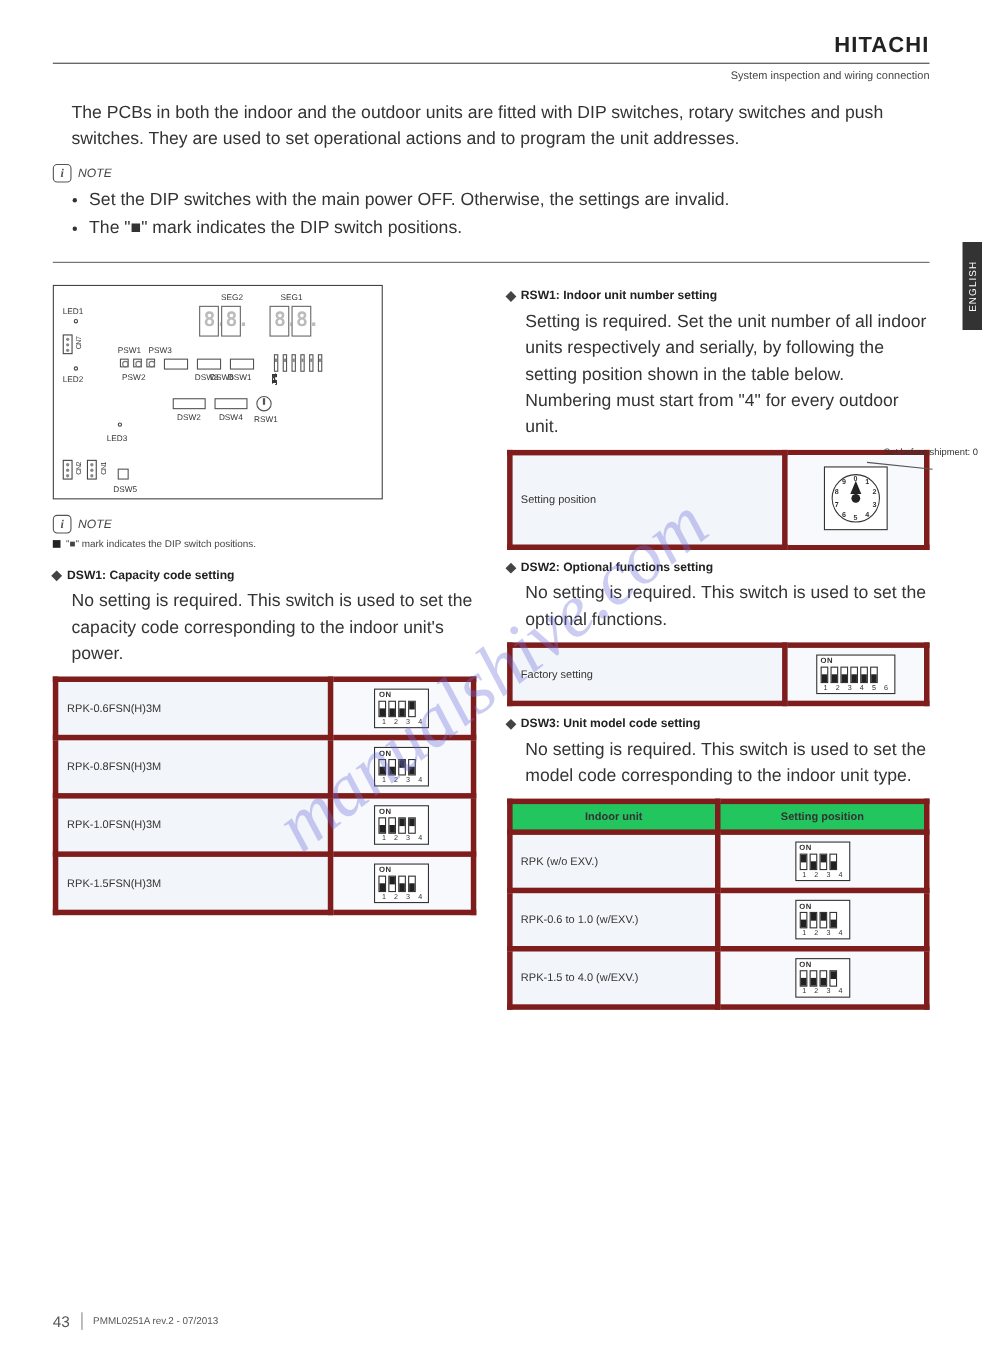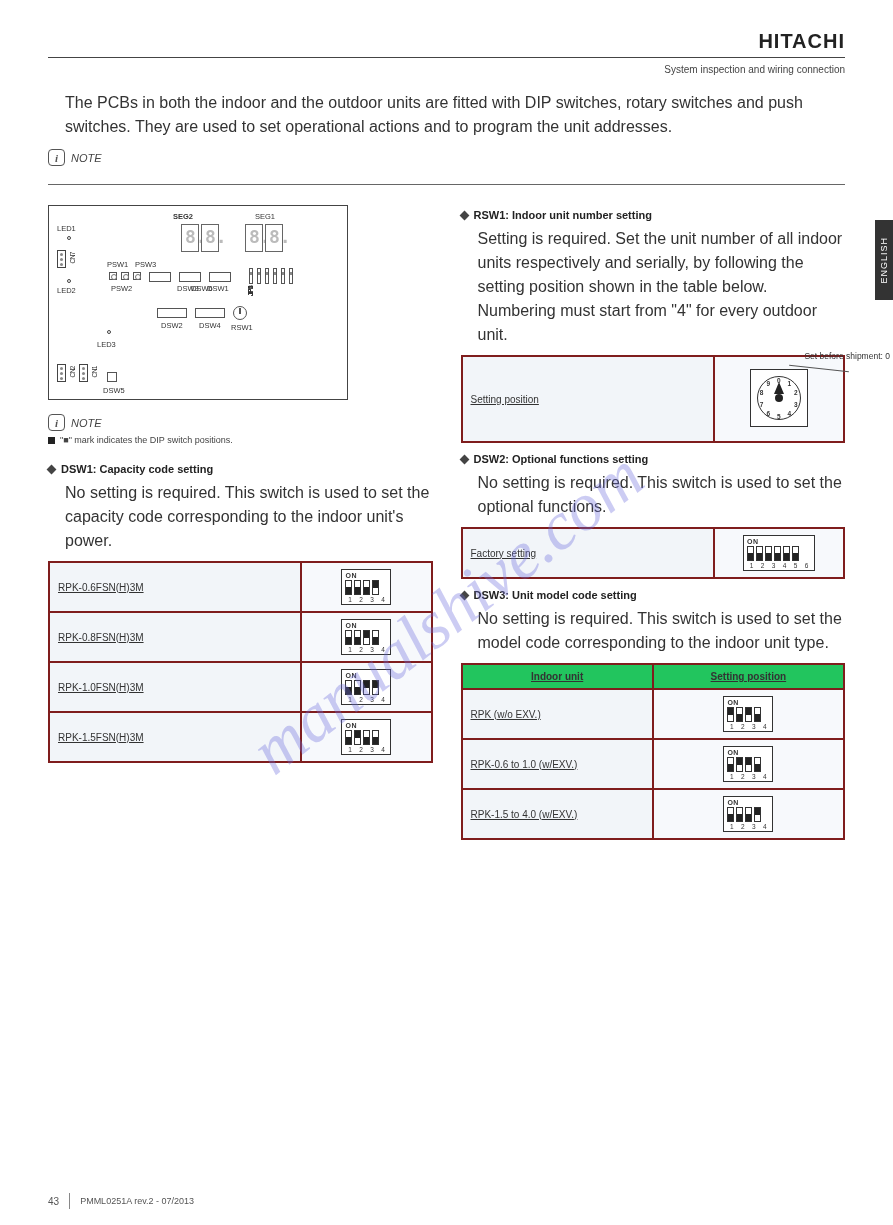--- a/index.html
+++ b/index.html
@@ -88,21 +88,21 @@
   .pcb .jp { width: 4px; height: 16px; border: 1px solid #555; background:#fff; position:relative;}
   .pcb .jp::after{content:""; position:absolute; left:0; top:3px; width:100%; height:3px; background:#888;}
   .pcb .vtext { writing-mode: vertical-rl; transform: rotate(180deg); font-size: 6.5px; letter-spacing: -0.5px; }
 
   
   table.info {
     width: 100%; border-collapse: collapse; font-size: 10px; margin: 4px 0 10px 0;
     table-layout: fixed;
   }
   table.info th, table.info td {
-    border: 2px solid #7f1d1d; padding: 6px 8px; vertical-align: middle; background: #f2f5f9; text-decoration: underline;
+    border: 5px solid #7f1d1d; padding: 6px 8px; vertical-align: middle; background: #f2f5f9;
   }
   table.info th { background: #22c55e; font-weight: bold; text-align: center; font-size: 10px; }
   table.info td.label { width: 66%; }
   table.info td.dip-cell { width: 34%; text-align: center; background: #f7f9fc; }
   table.info.two-col-hdr td.label { width: 66%; margin-left: 32px; }
 
   
   .dipbox {
     display: inline-block; border: 1.5px solid #333; background: #fff; padding: 2px 3px 1px 3px;
     text-align: left;
@@ -136,21 +136,21 @@
   }
   .rotary-line {
     position: absolute; width: 60px; height: 1px; background: #555; top: -2px; left: 38px; transform: rotate(6deg);
   }
   .rotary-label { position: absolute; font-size: 8.5px; left: -10px; top: -18px; white-space: nowrap; width: 150px; text-align: right; }
 
   .footer {
     position: absolute; bottom: 16px; left: 48px; right: 48px;
     font-size: 9px; color: #555; display: flex; align-items: center; gap: 10px;
   }
-  .footer .pn { font-size: 10px; }
+  .footer .pn { font-size: 14px; }
   .footer .sep { width: 1px; height: 16px; background: #888; }
 
   .mark-legend { font-size: 9px; color: #444; margin-top: 2px; display: flex; align-items: center; gap: 5px; flex-wrap: wrap; }
   .tiny-sq { width: 7px; height: 7px; background: #222; display: inline-block; }
 
 </style>
 </head>
 <body>
 
 <div class="page">
@@ -169,32 +169,36 @@
   </div>
 
 
   <p class="body">The PCBs in both the indoor and the outdoor units are fitted with DIP switches, rotary switches and push switches. They are used to set operational actions and to program the unit addresses.</p>
 
   <div class="note-block">
     <div class="note-head">
       <div class="note-icon">i</div>
       <div class="note-label">NOTE</div>
     </div>
+    <ul class="body">
+      <li>Set the DIP switches with the main power OFF. Otherwise, the settings are invalid.</li>
+      <li>The "■" mark indicates the DIP switch positions.</li>
+    </ul>
   </div>
 
   <hr class="hr-strong">
 
 
   <div class="two-col">
 
     <div class="col">
 
       <div class="pcb">
 
-        <span class="lbl" style="left:124px; top:6px;font-weight:bold;">SEG2</span>
+        <span class="lbl" style="left:152px; top:6px;">SEG2</span>
         <span class="lbl" style="left:206px; top:6px;">SEG1</span>
         <div class="seg-group" style="left:132px; top:18px;">
           <div class="seg"></div>
           <div class="seg"></div>
         </div>
         <div class="seg-group" style="left:196px; top:18px;">
           <div class="seg"></div>
           <div class="seg"></div>
         </div>
 

